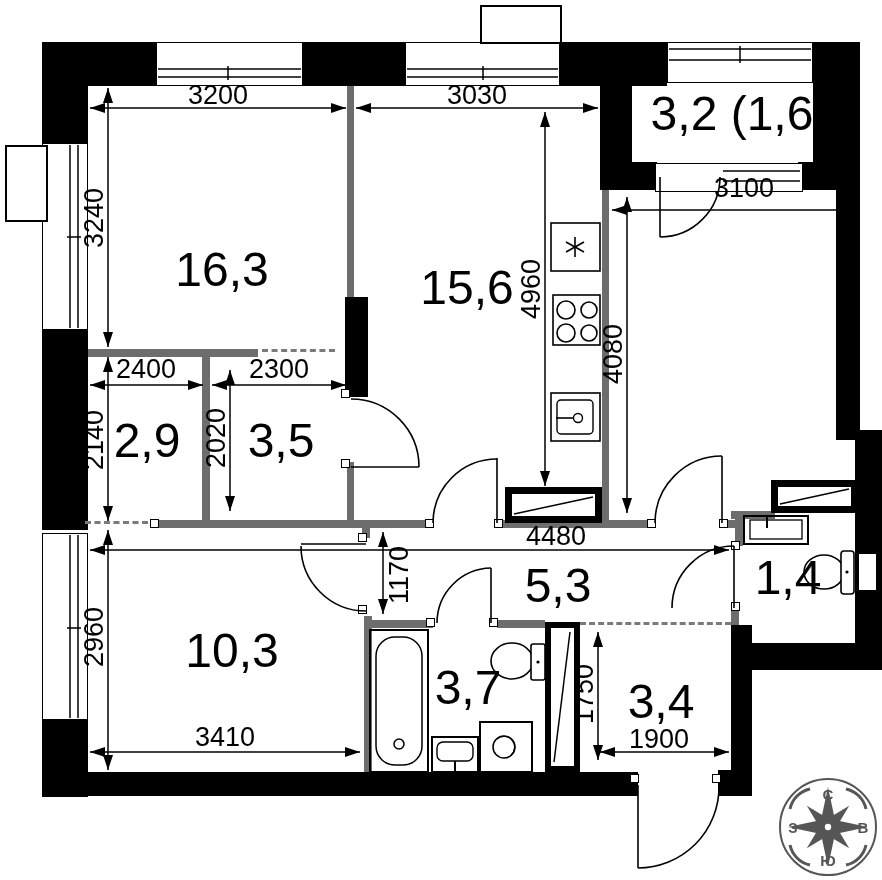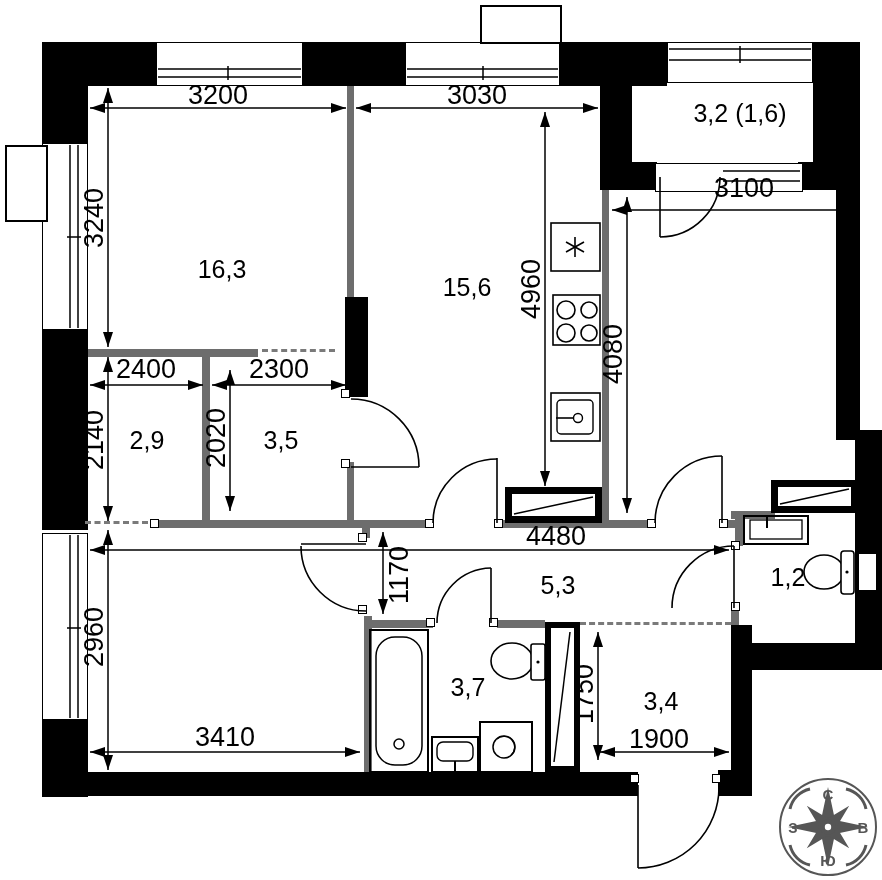--- a/index.html
+++ b/index.html
@@ -6,21 +6,21 @@
   #plan{position:relative;width:882px;height:880px;background:#fff;overflow:hidden;
         font-family:"Liberation Sans",sans-serif;color:#000;}
   .wall{position:absolute;background:#000;}
   .part{position:absolute;background:#6d6d6d;}
   .dash{position:absolute;border-top:3px dashed #7a7a7a;height:0;}
   .win{position:absolute;background:#fff;border:1.5px solid #000;box-sizing:border-box;}
   .box{position:absolute;background:#fff;border:2px solid #000;box-sizing:border-box;}
   .shaft{position:absolute;background:#000;}
   .shaft-in{position:absolute;background:#fff;}
   .hinge{position:absolute;width:9px;height:9px;background:#fff;border:1.5px solid #000;box-sizing:border-box;}
-  .room-label{position:absolute;transform:translate(-50%,-50%);font-size:25px;white-space:nowrap;}
+  .room-label{position:absolute;transform:translate(-50%,-50%);font-size:48px;white-space:nowrap;}
   .dim{position:absolute;transform:translate(-50%,-50%);font-size:27px;white-space:nowrap;}
   .dim.v{transform:translate(-50%,-50%) rotate(-90deg);}
   svg{position:absolute;left:0;top:0;pointer-events:none;}
 </style>
 </head>
 <body>
 
 <div id="plan">
 
   <div class="wall" style="left:42px;top:42px;width:114px;height:44px"></div>
@@ -269,21 +269,22 @@
       </g>
     </g>
   </svg>
 
   <div class="room-label" style="left:222px;top:269px">16,3</div>
   <div class="room-label" style="left:467px;top:287px">15,6</div>
   <div class="room-label" style="left:740px;top:113px">3,2 (1,6)</div>
   <div class="room-label" style="left:147px;top:440px">2,9</div>
   <div class="room-label" style="left:281px;top:440px">3,5</div>
   <div class="room-label" style="left:558px;top:585px">5,3</div>
-  <div class="room-label" style="left:788px;top:577px">1,2</div>
+  <div class="room-label" style="left:788px;top:577px">1,4</div>
+  <div class="room-label" style="left:232px;top:650px">10,3</div>
   <div class="room-label" style="left:468px;top:687px">3,7</div>
   <div class="room-label" style="left:661px;top:701px">3,4</div>
 
   <div class="dim" style="left:218px;top:95px">3200</div>
   <div class="dim" style="left:477px;top:95px">3030</div>
   <div class="dim v" style="left:94px;top:218px">3240</div>
   <div class="dim v" style="left:531px;top:289px">4960</div>
   <div class="dim" style="left:744px;top:188px">3100</div>
   <div class="dim v" style="left:613px;top:354px">4080</div>
   <div class="dim" style="left:146px;top:369px">2400</div>

